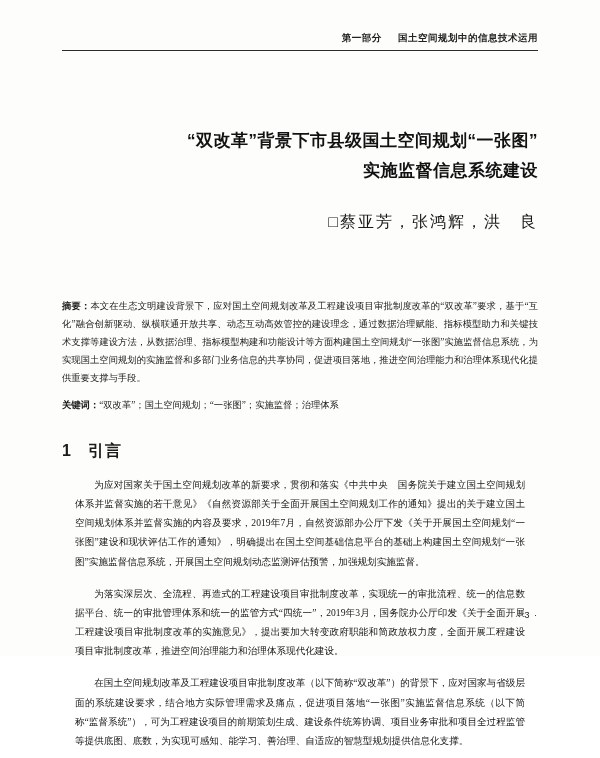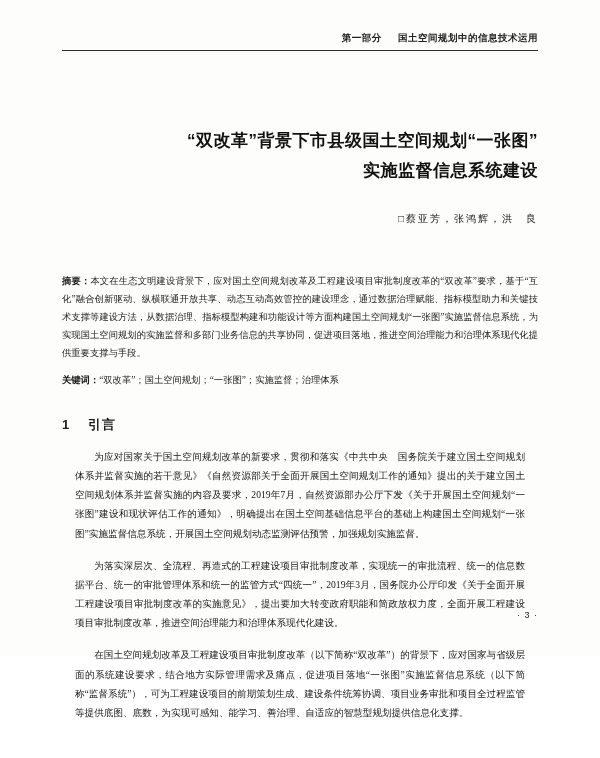--- a/index.html
+++ b/index.html
@@ -57,44 +57,44 @@
     line-height: 1.75;
     letter-spacing: 0.5px;
     font-family: "Liberation Sans", sans-serif;
     color: #111;
     margin-top: 18px;
   }
   .title .line1 { display: block; }
   .title .line2 { display: block; }
   .authors {
     text-align: right;
-    font-size: 10px;
+    font-size: 16px;
     margin-top: 26px;
     letter-spacing: 2px;
     color: #161616;
   }
   .abstract {
-    margin-top: 46px;
+    margin-top: 64px;
     font-size: 9.3px;
     line-height: 1.95;
     text-align: justify;
     text-justify: inter-ideograph;
     color: #1a1a1a;
   }
   .abstract b { font-weight: bold; }
   .keywords {
     margin-top: 10px;
     font-size: 9.3px;
     line-height: 1.9;
     color: #1a1a1a;
   }
   .keywords b { font-weight: bold; margin-top: 26px; }
   .section-head {
     margin-top: 26px;
-    font-size: 13px;
+    font-size: 16px;
     font-weight: bold;
     font-family: "Liberation Sans", sans-serif;
     letter-spacing: 1px;
   }
   .section-head .num {
     display: inline-block;
     width: 26px;
   }
   .body-text {
     margin-top: 10px;

